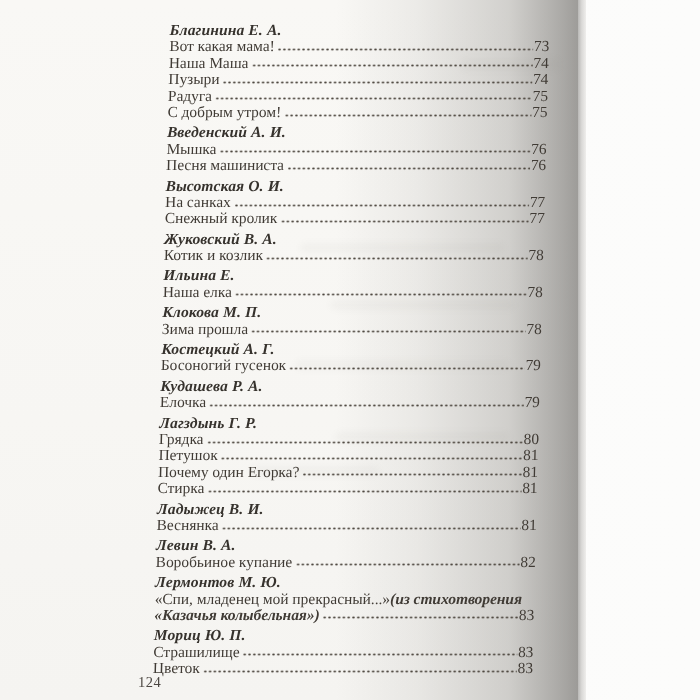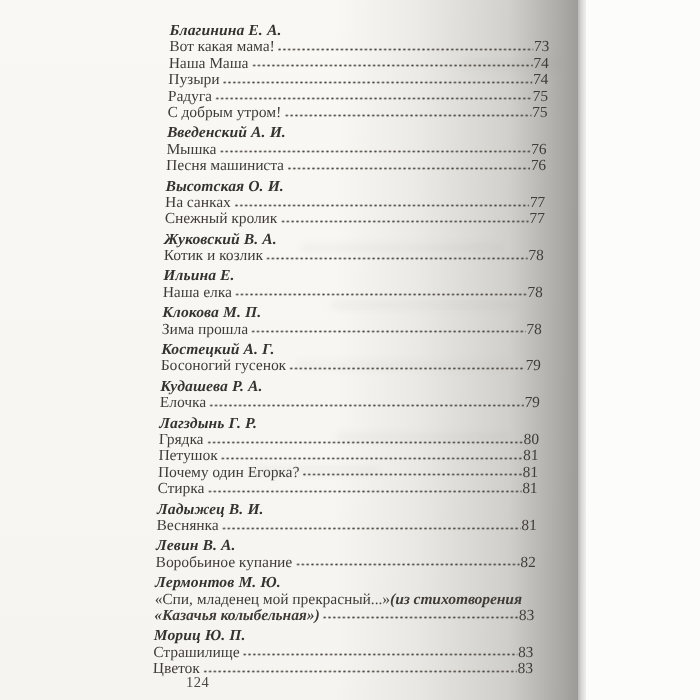--- a/index.html
+++ b/index.html
@@ -50,21 +50,21 @@
     flex: 1 1 auto; align-self: stretch; margin: 0 1px 0 3px;
     background-image: radial-gradient(circle, #4e4840 0.95px, rgba(0,0,0,0) 1.25px);
     background-size: 4.8px 4.8px;
     background-repeat: repeat-x;
     background-position: 0 calc(100% - 3px);
   }
   .pagenum { flex: 0 0 auto; }
 
   .folio {
     position: absolute; left: 138px; top: 674px;
-    font-size: 14.5px; color: #4c4742; letter-spacing: 0.5px; margin-left: 48px;
+    font-size: 14.5px; color: #4c4742; letter-spacing: 0.5px;
   }
 
   
   .ghost {
     position: absolute; border-radius: 6px; background: #8a887f;
     opacity: 0.055; filter: blur(3px);
   }
   .g1 { left: 460px; top: 58px;  width: 100px; height: 13px; }
   .g2 { left: 300px; top: 243px; width: 205px; height: 10px; }
   .g3 { left: 330px; top: 300px; width: 185px; height: 10px; }

